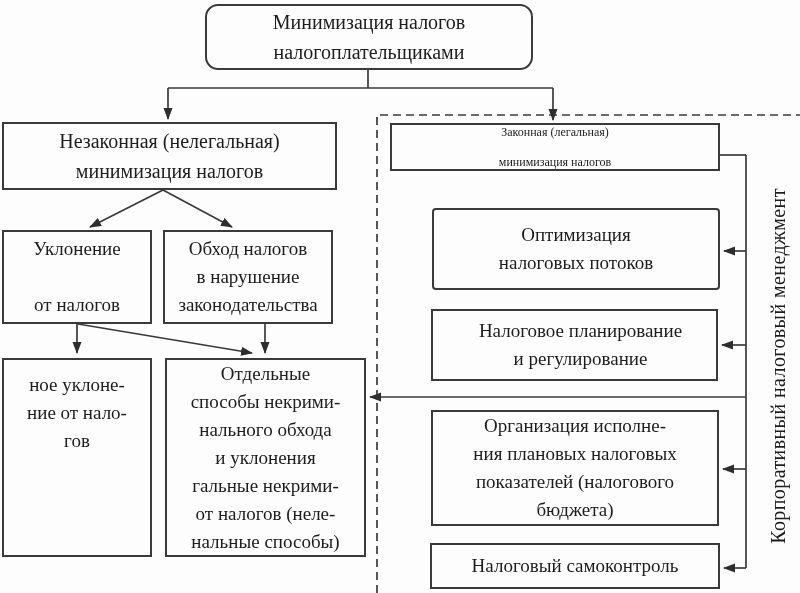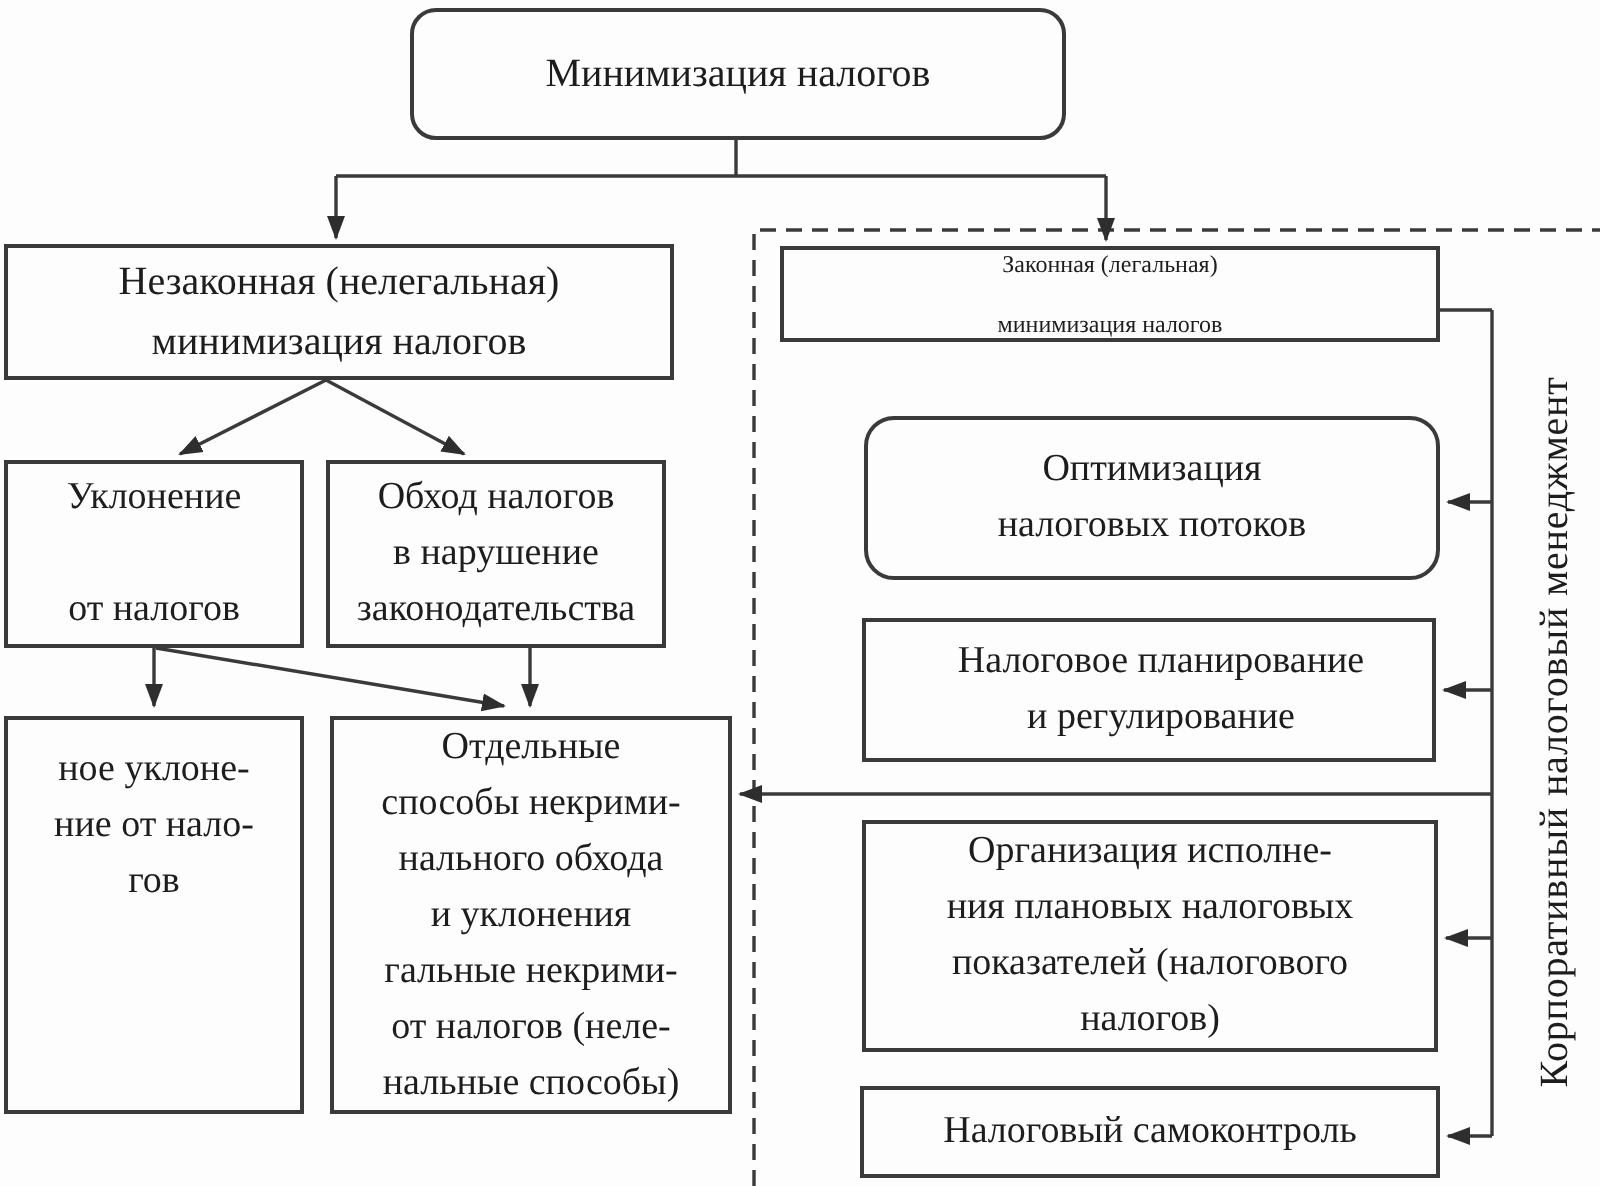--- a/index.html
+++ b/index.html
@@ -26,21 +26,21 @@
   .rounded{border-radius:13px;}
   
   .b-root{left:205px;top:4px;width:328px;height:66px;font-size:20px;line-height:30px;}
   .b-illegal{left:2px;top:122px;width:335px;height:68px;font-size:20px;line-height:30px;}
   .b-evasion{left:2px;top:230px;width:150px;height:94px;gap:28px;}
   .b-circumvention{left:163px;top:230px;width:170px;height:94px;}
   .b-criminal{left:2px;top:358px;width:150px;height:199px;justify-content:flex-start;padding-top:11px;}
   .b-separate{left:165px;top:358px;width:201px;height:199px;}
   
   .b-legal{left:390px;top:123px;width:330px;height:48px;font-size:12px;line-height:30px;}
-  .b-optimization{left:432px;top:208px;width:288px;height:82px;border-radius:15px;}
+  .b-optimization{left:432px;top:208px;width:288px;height:82px;border-radius:4px;}
   .b-planning{left:431px;top:309px;width:287px;height:72px;padding-left:12px;}
   .b-organization{left:431px;top:410px;width:288px;height:116px;}
   .b-selfcontrol{left:430px;top:543px;width:290px;height:46px;}
   .vlabel{
     position:absolute;left:778px;top:366px;width:460px;
     transform:translate(-50%,-50%) rotate(-90deg);
     text-align:center;font-size:20px;letter-spacing:0.4px;
     white-space:nowrap;color:#1d1d1d;
   }
 </style>
@@ -76,20 +76,21 @@
       <path d="M746,251 H724" marker-end="url(#arr)"></path>
       <path d="M746,345 H722" marker-end="url(#arr)"></path>
       <path d="M746,397 H370" marker-end="url(#arr)"></path>
       <path d="M746,469 H723" marker-end="url(#arr)"></path>
       <path d="M746,568 H724" marker-end="url(#arr)"></path>
     </g>
   </svg>
 
   <div class="box rounded b-root">
     <span class="ln">Минимизация налогов</span>
+    <span class="ln">налогоплательщиками</span>
   </div>
 
   <div class="box b-illegal">
     <span class="ln">Незаконная (нелегальная)</span>
     <span class="ln">минимизация налогов</span>
   </div>
 
   <div class="box b-evasion">
     <span class="ln">Уклонение</span>
     <span class="ln">от налогов</span>
@@ -129,21 +130,21 @@
 
   <div class="box b-planning">
     <span class="ln">Налоговое планирование</span>
     <span class="ln">и регулирование</span>
   </div>
 
   <div class="box b-organization">
     <span class="ln">Организация исполне-</span>
     <span class="ln">ния плановых налоговых</span>
     <span class="ln">показателей (налогового</span>
-    <span class="ln">налогов)</span>
+    <span class="ln">бюджета)</span>
   </div>
 
   <div class="box b-selfcontrol">
     <span class="ln">Налоговый самоконтроль</span>
   </div>
 
   <div class="vlabel">Корпоративный налоговый менеджмент</div>
 
 </div>
 

